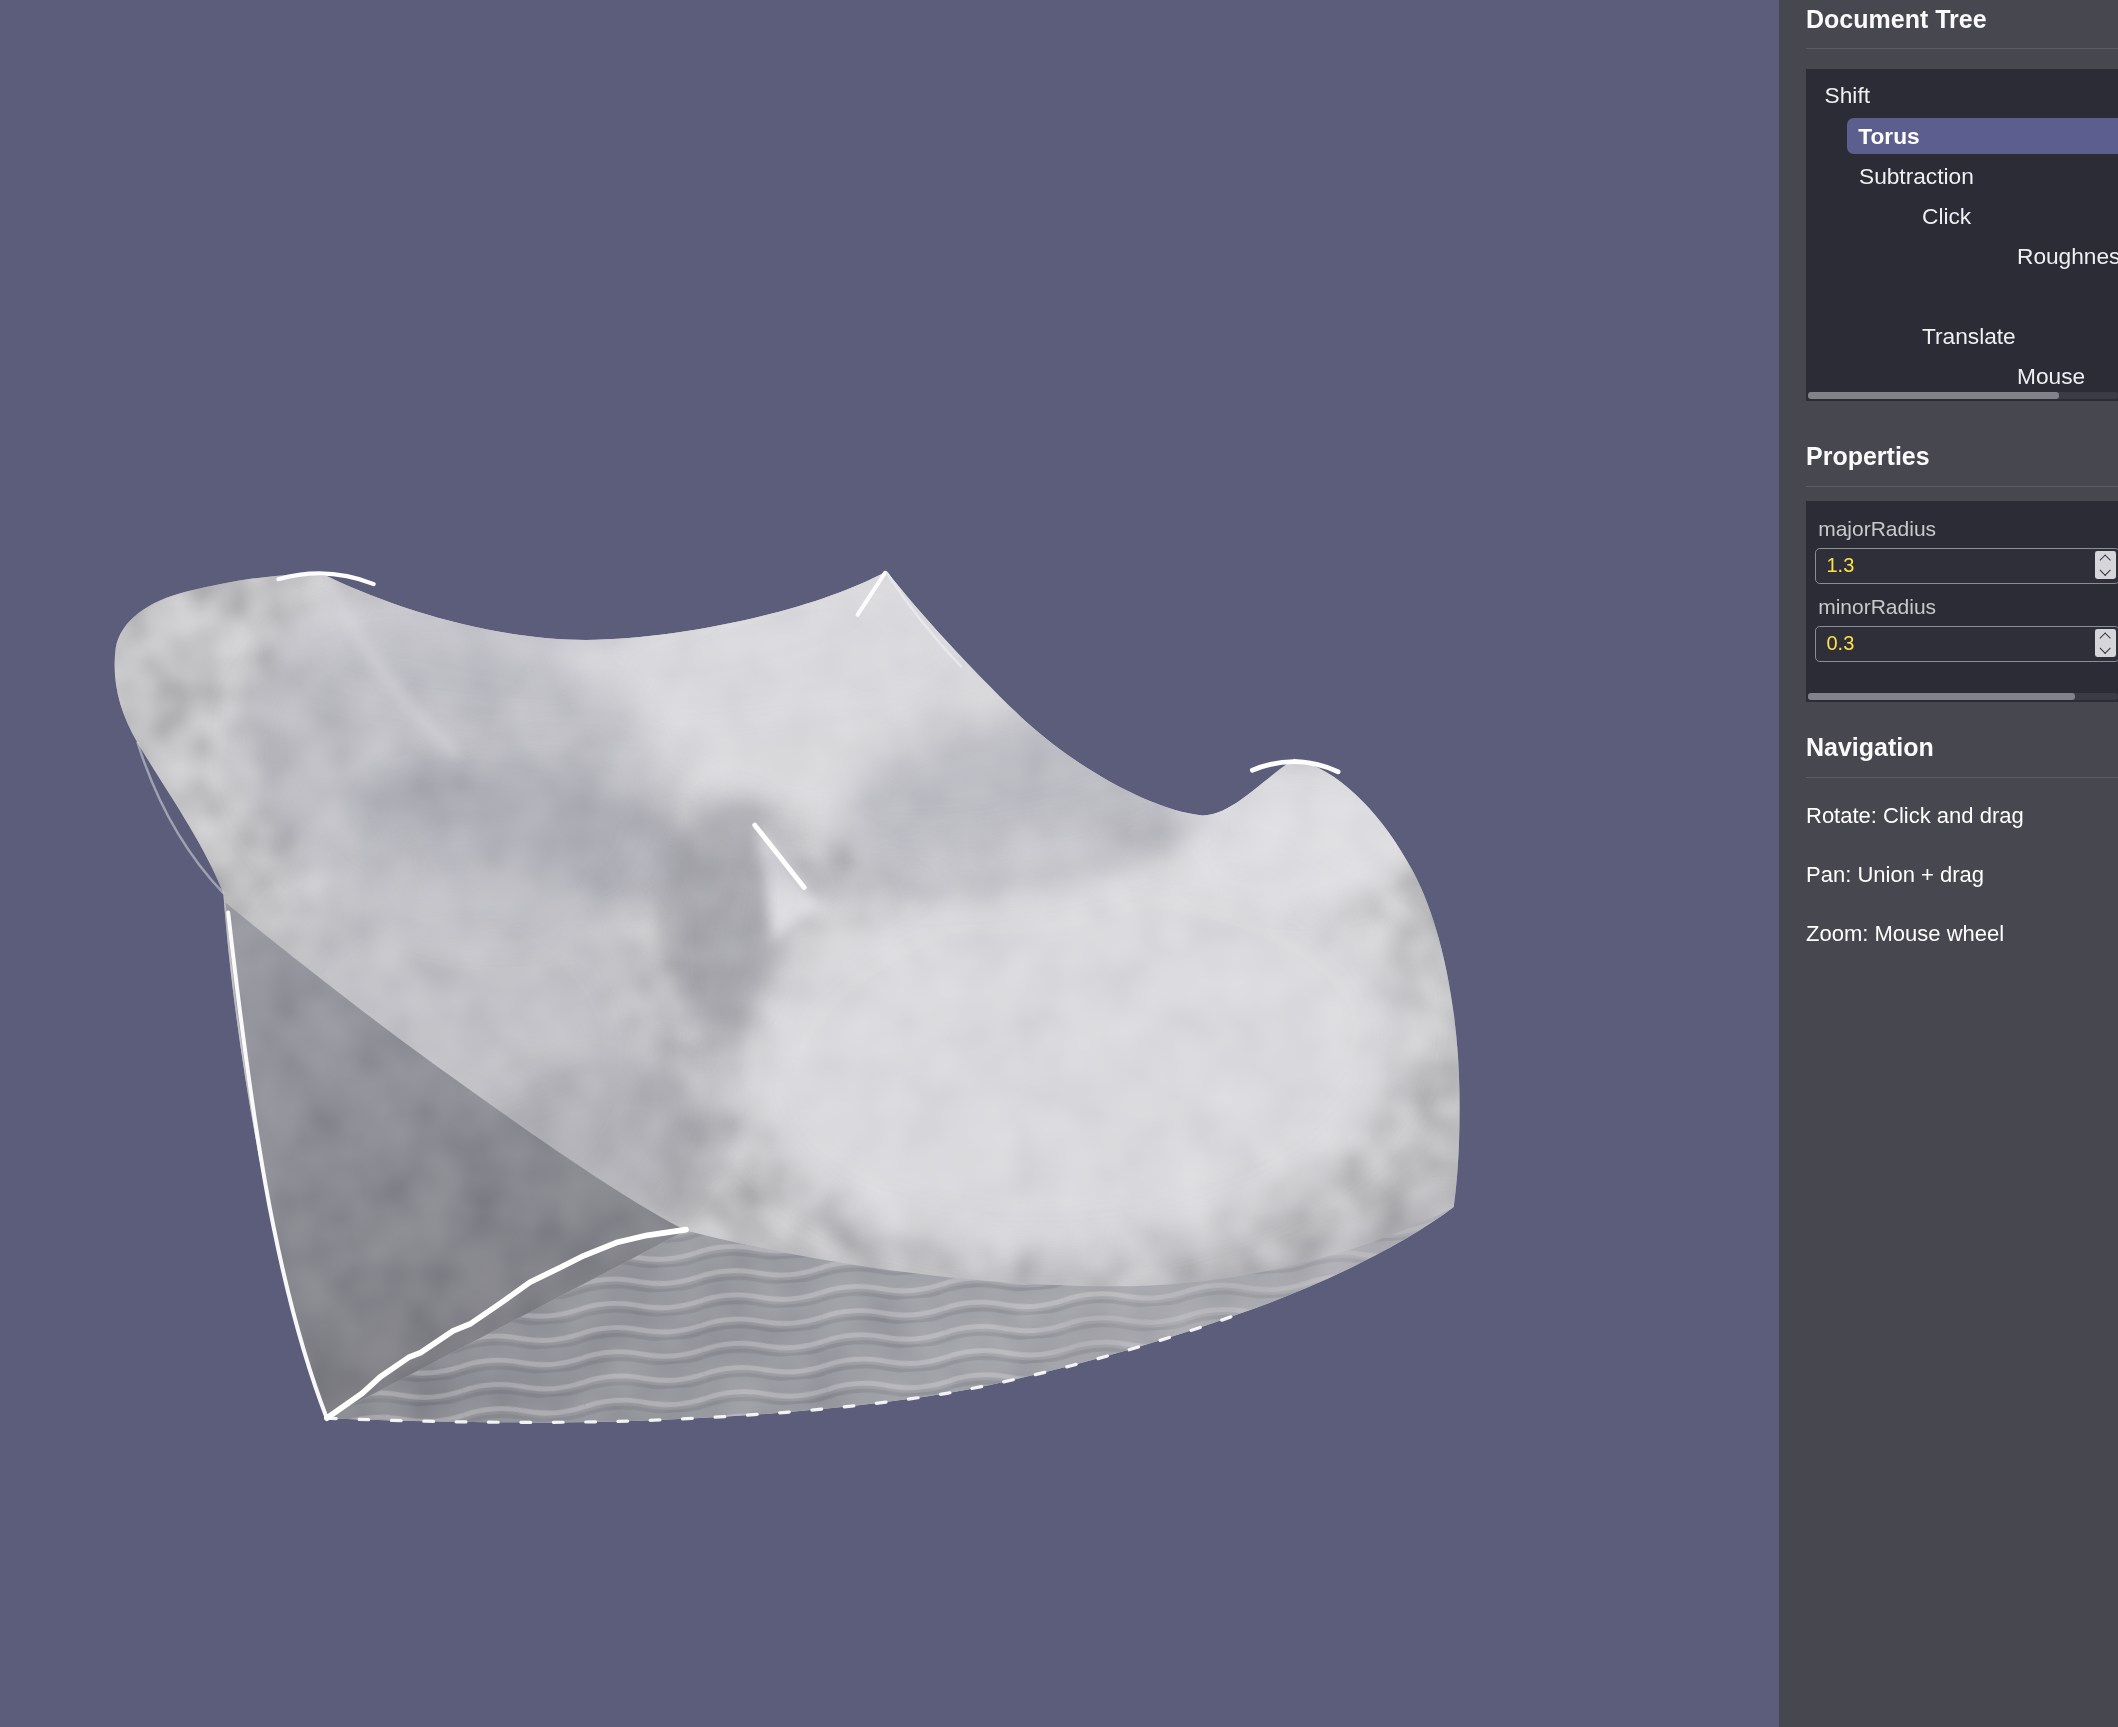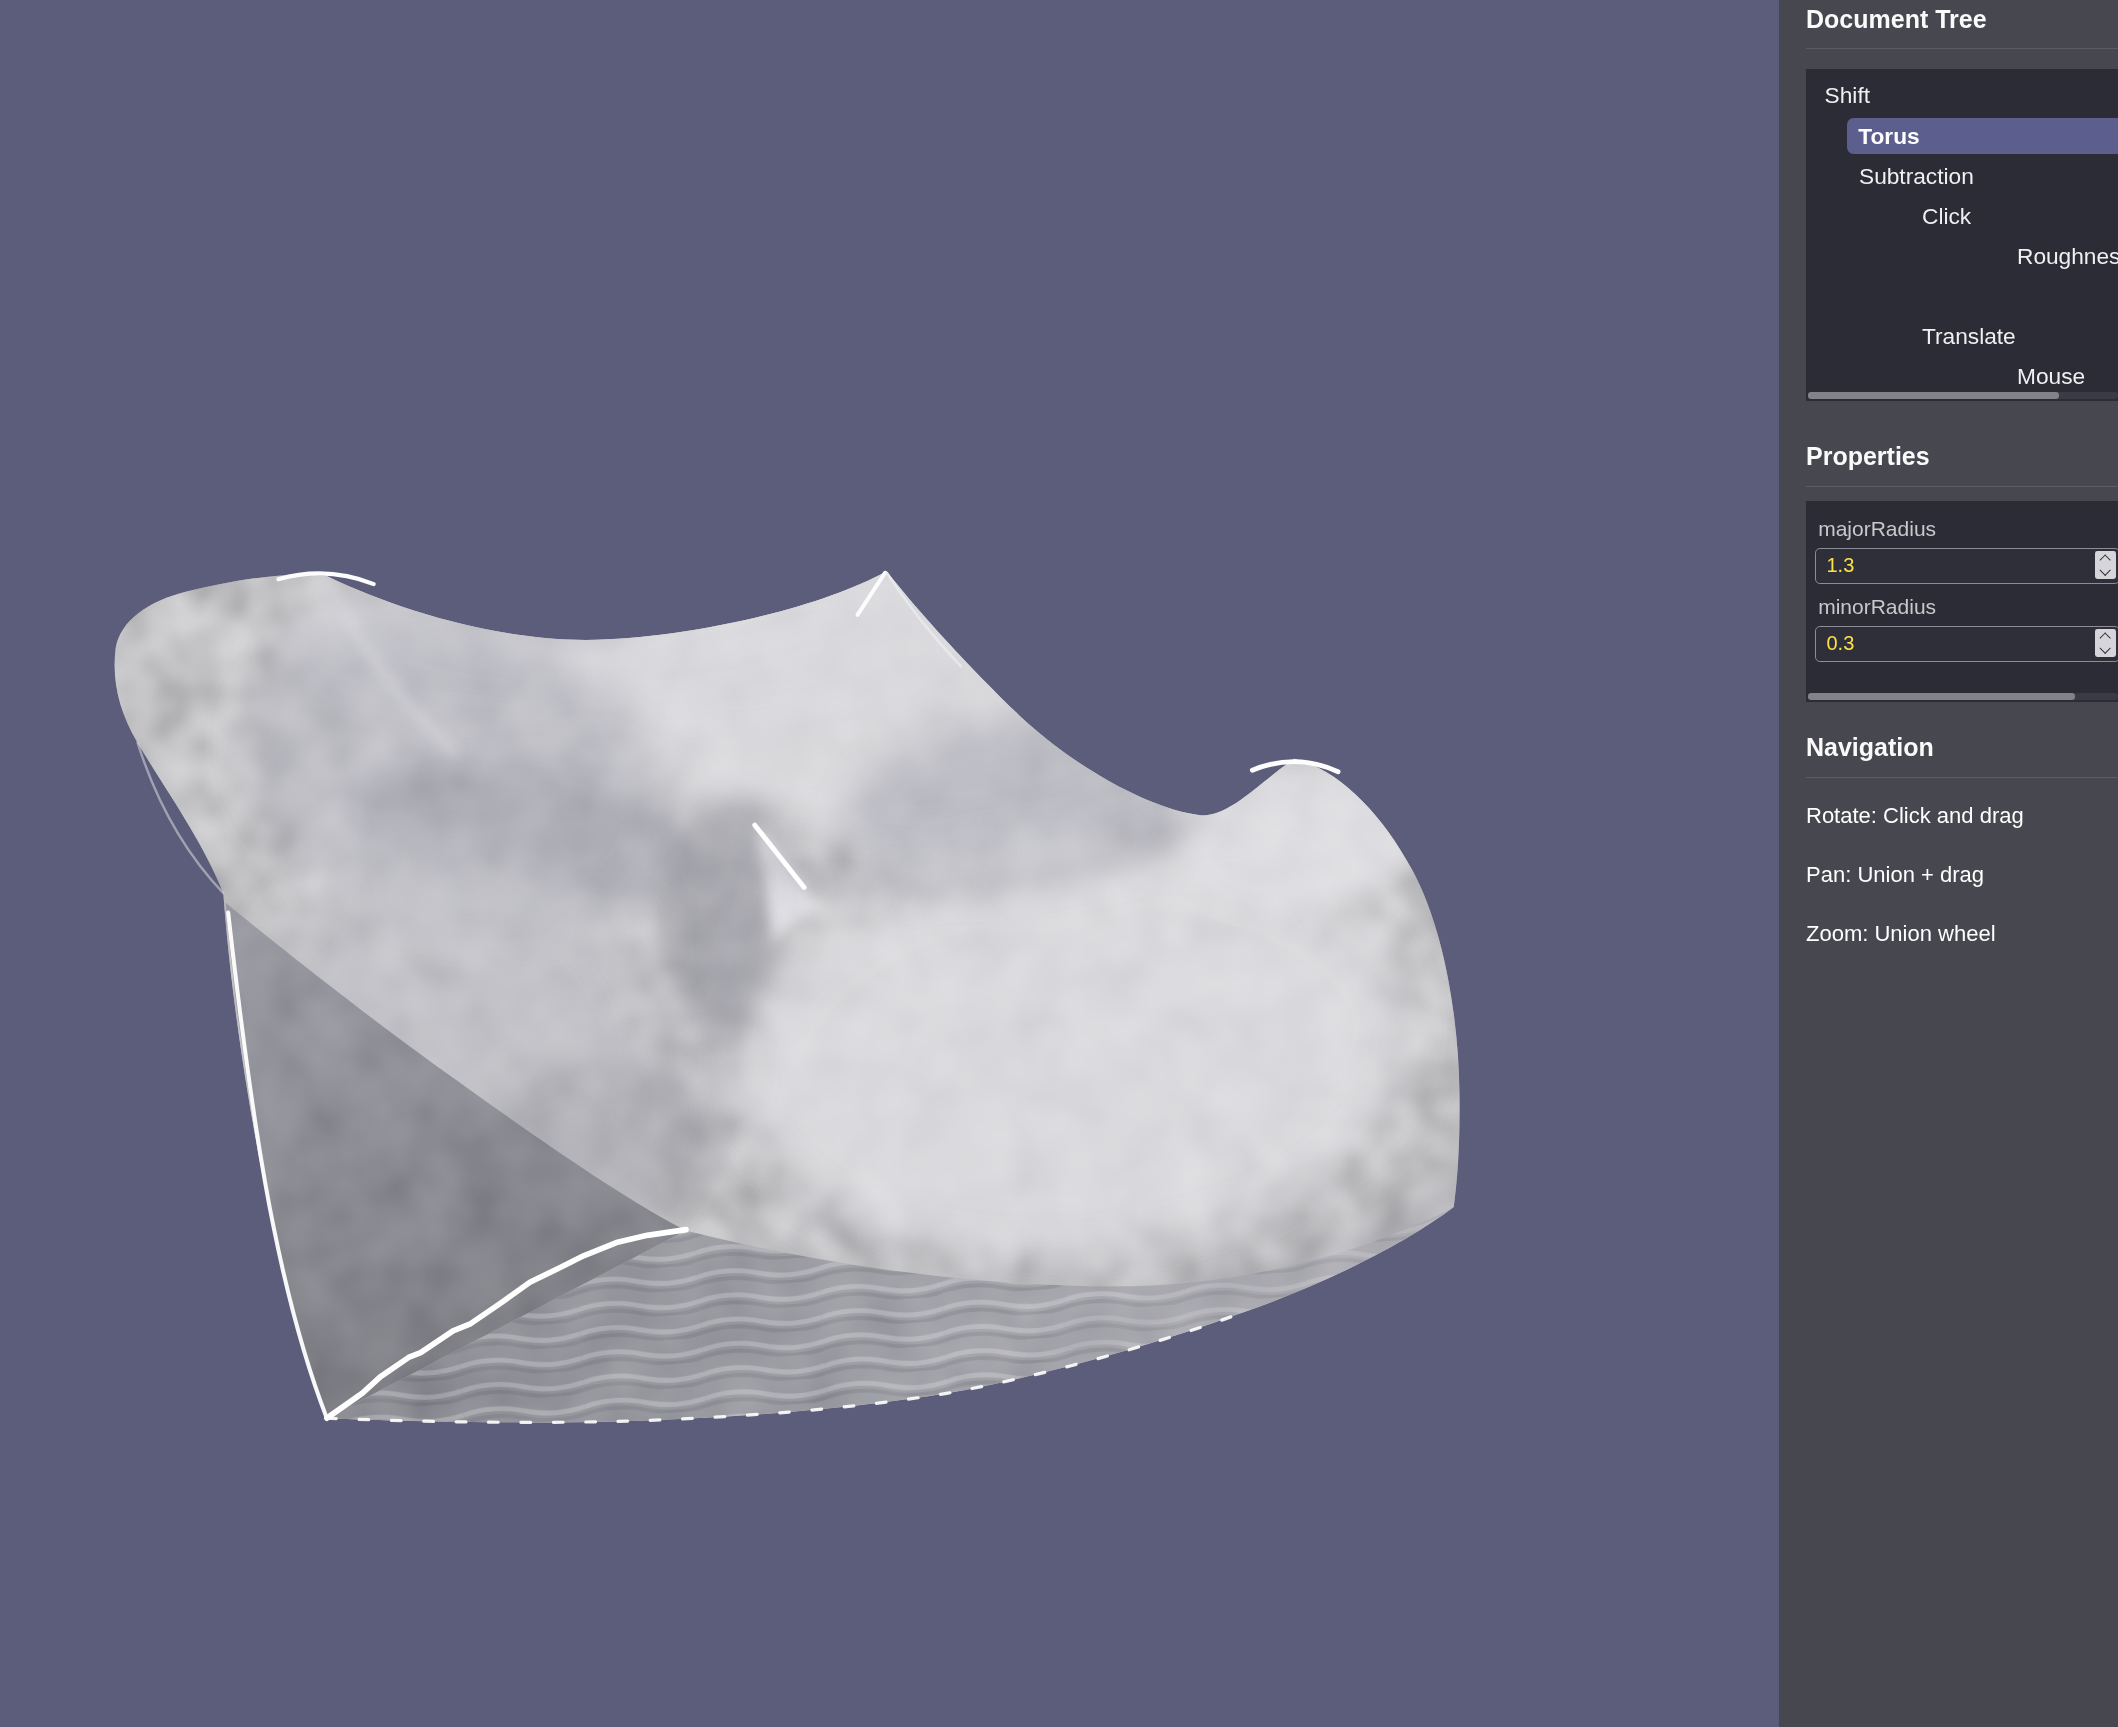--- a/index.html
+++ b/index.html
@@ -222,17 +222,17 @@
         <div class="thumb" style="width:267px"></div>
       </div>
   </div>
 
   <div class="section-header mt-nav">Navigation</div>
   <div class="divider"></div>
 
   <div class="nav-block" style="margin-top:25px">
     <div class="nav-line"><b>Rotate:</b> <span>Click and drag</span></div>
     <div class="nav-line"><b>Pan:</b> <span>Union + drag</span></div>
-    <div class="nav-line"><b>Zoom:</b> <span>Union wheel</span></div>
+    <div class="nav-line"><b>Zoom:</b> <span>Mouse wheel</span></div>
   </div>
 
 </div>
 
 
 </body></html>

